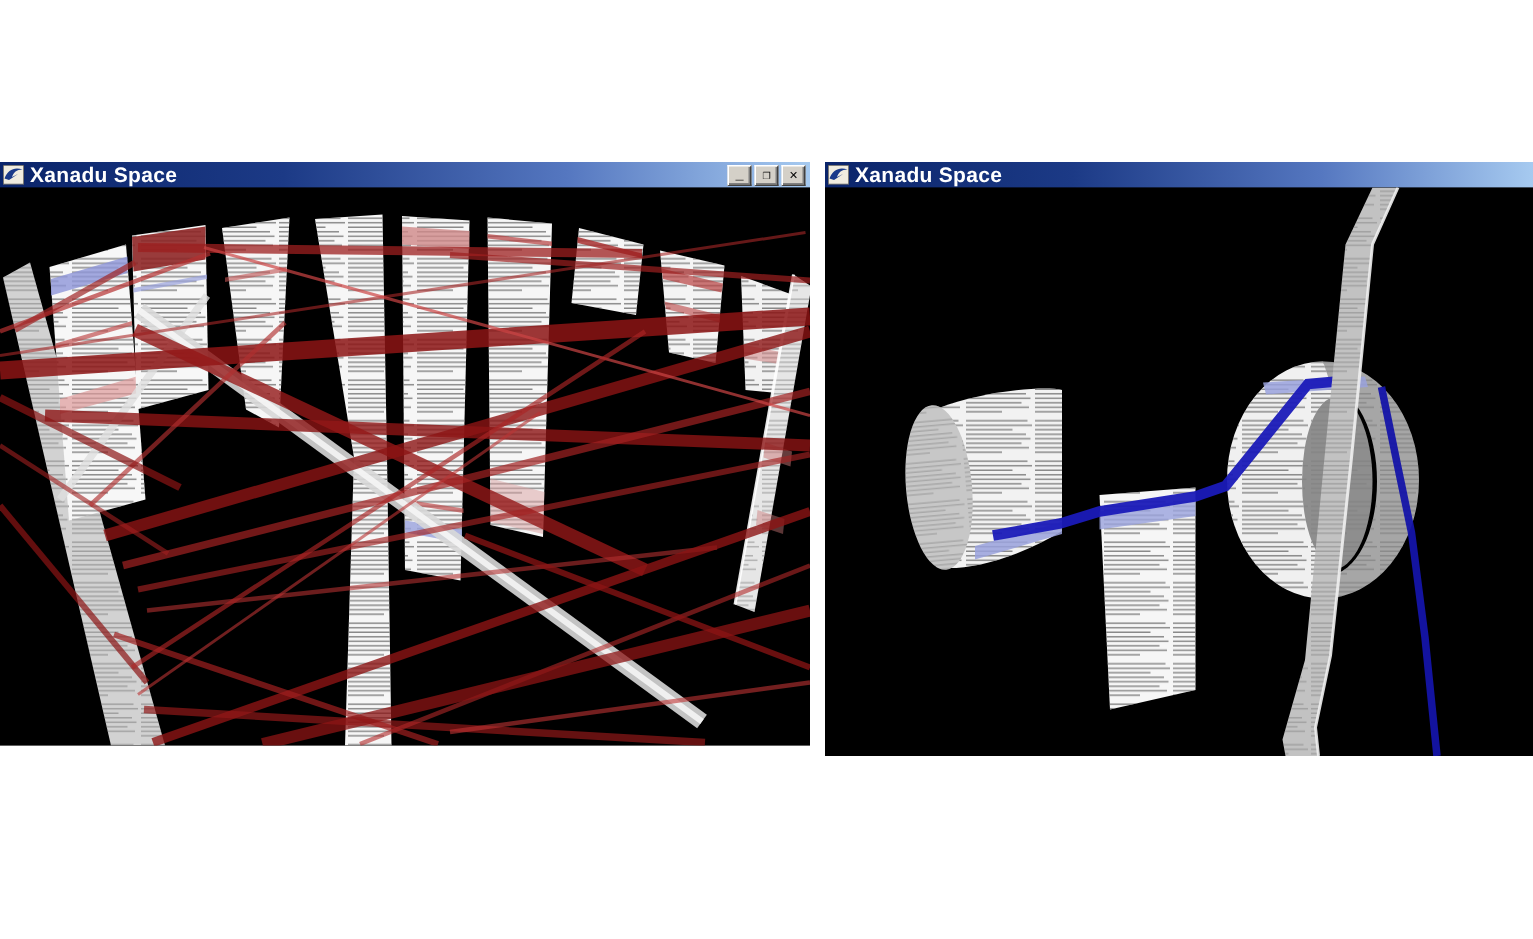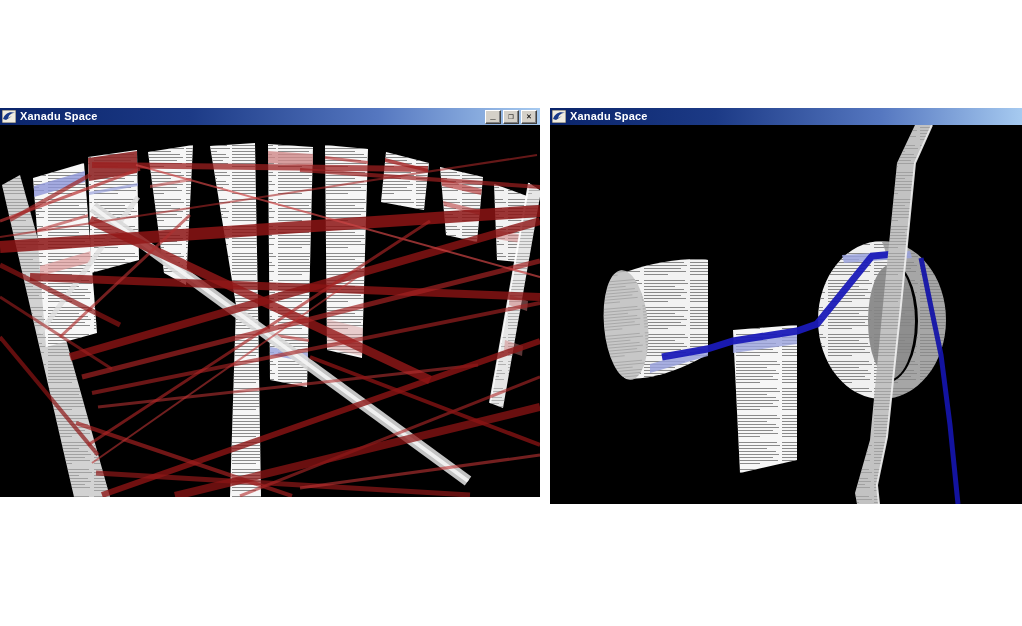--- a/index.html
+++ b/index.html
@@ -10,21 +10,21 @@
   .xwin{position:absolute;background:#000;}
   #win-left{left:0;top:108px;width:540px;height:389px}
   #win-right{left:550px;top:108px;width:472px;height:396px}
   .titlebar{
     height:17px;display:flex;align-items:center;padding:0 2px;box-sizing:border-box;
     background:linear-gradient(90deg,#0a246a 0%,#1c3a86 35%,#5577c0 70%,#a6caf0 100%);
     user-select:none;
   }
   .win-icon{width:14px;height:13px;flex:0 0 auto;display:block}
   .title-text{
-    color:#fff;font-size:11px;font-weight:bold;margin-left:4px;
+    color:#fff;font-size:14px;font-weight:bold;margin-left:4px;
     white-space:nowrap;letter-spacing:.2px;line-height:17px;
   }
   .win-buttons{margin-left:auto;display:flex;gap:2px;padding-right:1px}
   .wbtn{
     width:16px;height:14px;background:#d4d0c8;
     border:1px solid;border-color:#ffffff #404040 #404040 #ffffff;
     box-shadow:inset -1px -1px 0 #808080;
     font-size:9px;line-height:12px;text-align:center;color:#000;
     font-family:"Liberation Mono",monospace;box-sizing:border-box;cursor:default;
   }

